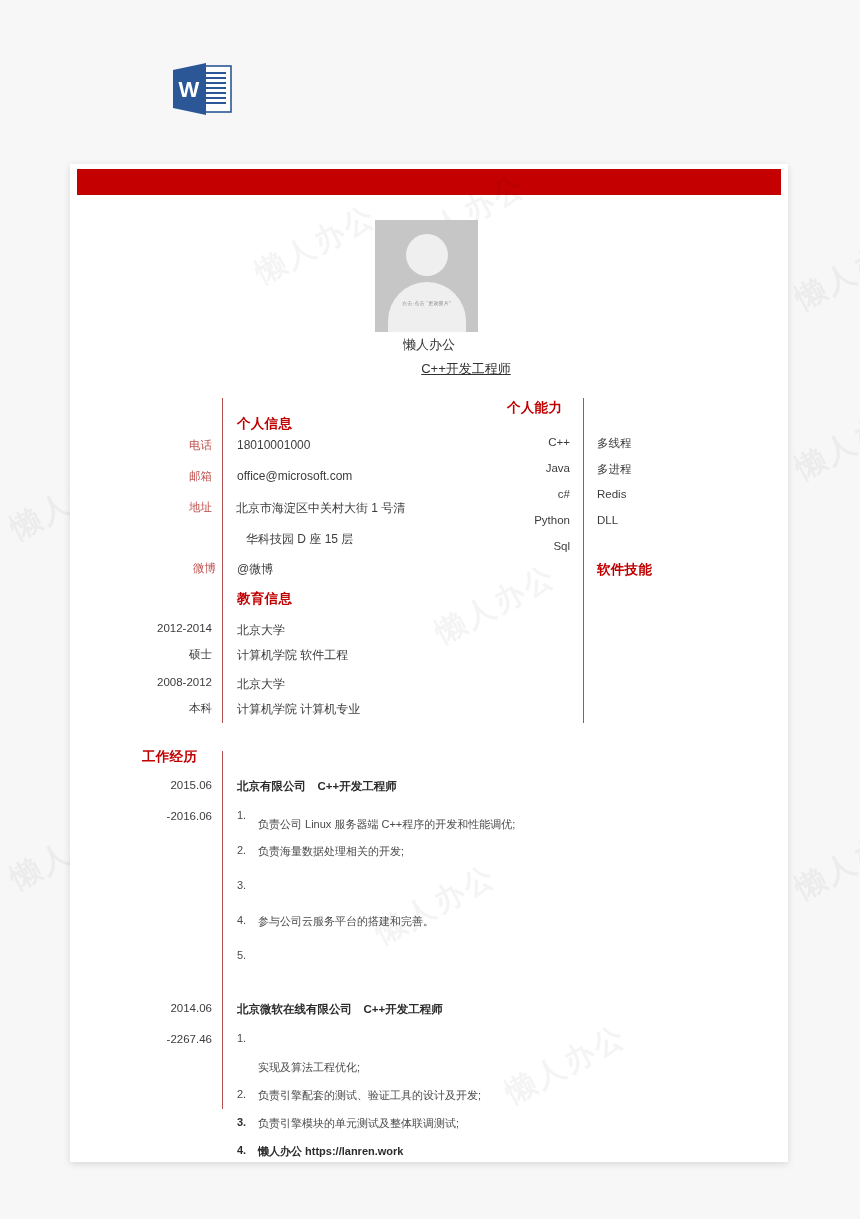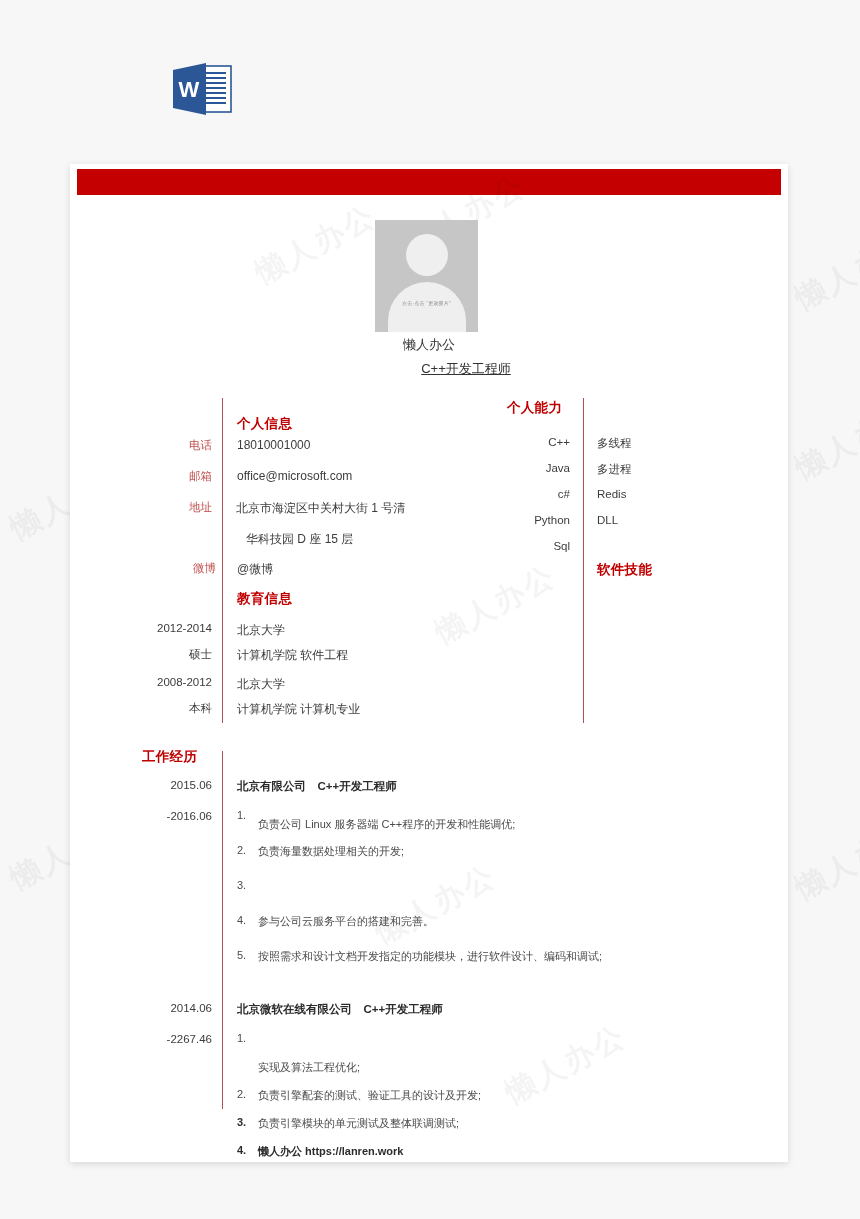--- a/index.html
+++ b/index.html
@@ -250,21 +250,20 @@
 
   <div class="bullet-num" style="top:680px;">2.</div>
   <div class="bullet-txt" style="top:680px;">负责海量数据处理相关的开发;</div>
 
   <div class="bullet-num" style="top:715px;">3.</div>
 
   <div class="bullet-num" style="top:750px;">4.</div>
   <div class="bullet-txt" style="top:750px;">参与公司云服务平台的搭建和完善。</div>
 
   <div class="bullet-num" style="top:785px;">5.</div>
-  <div class="bullet-txt" style="top:785px;">按照需求和设计文档开发指定的功能模块，进行软件设计、编码和调试;</div>
 
   <div class="yr" style="left:22px; top:838px;">2014.06</div>
   <div class="yr" style="left:22px; top:869px;">-2267.46</div>
 
   <div class="job-title" style="top:838px;">北京微软在线有限公司　C++开发工程师</div>
 
   <div class="bullet-num" style="top:868px;">1.</div>
   <div class="bullet-txt" style="top:896px;">实现及算法工程优化;</div>
 
   <div class="bullet-num" style="top:924px;">2.</div>

